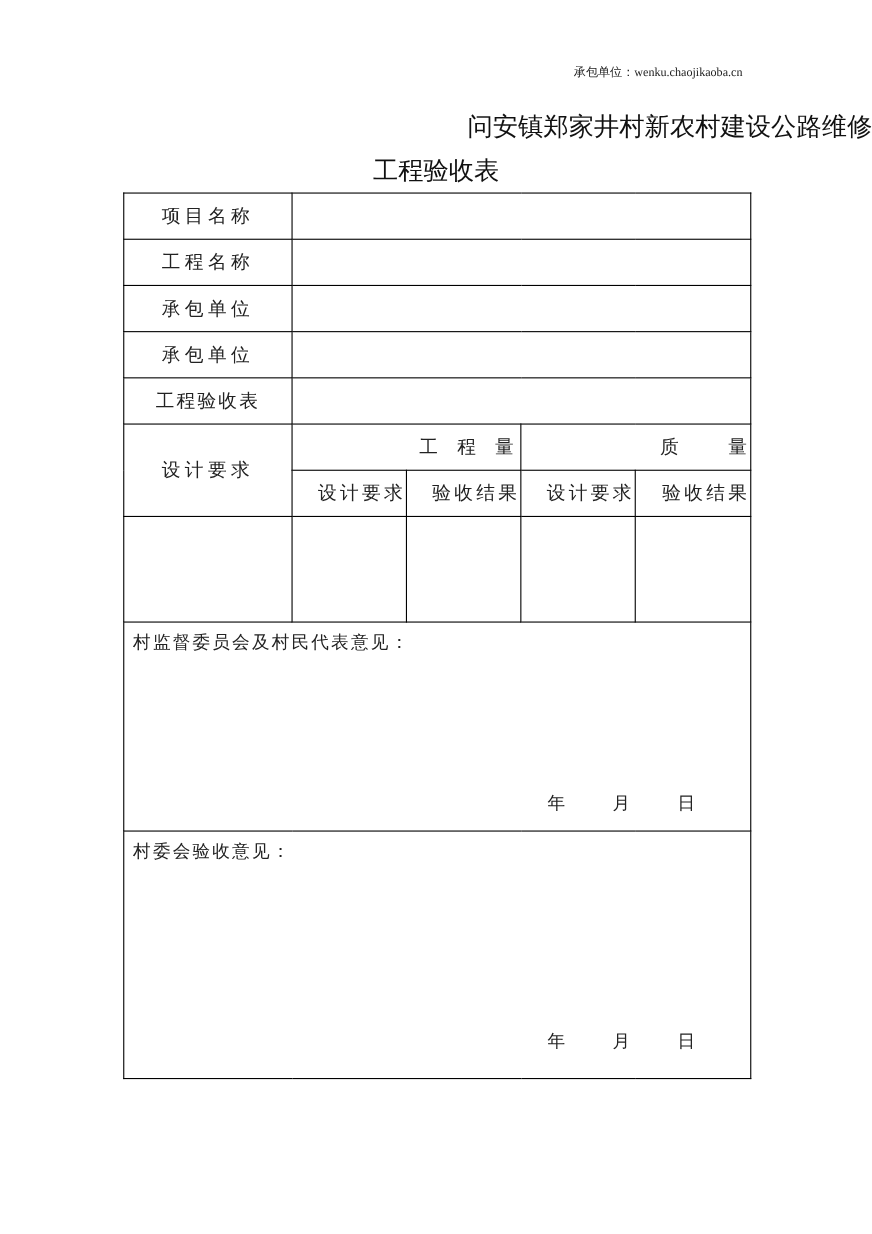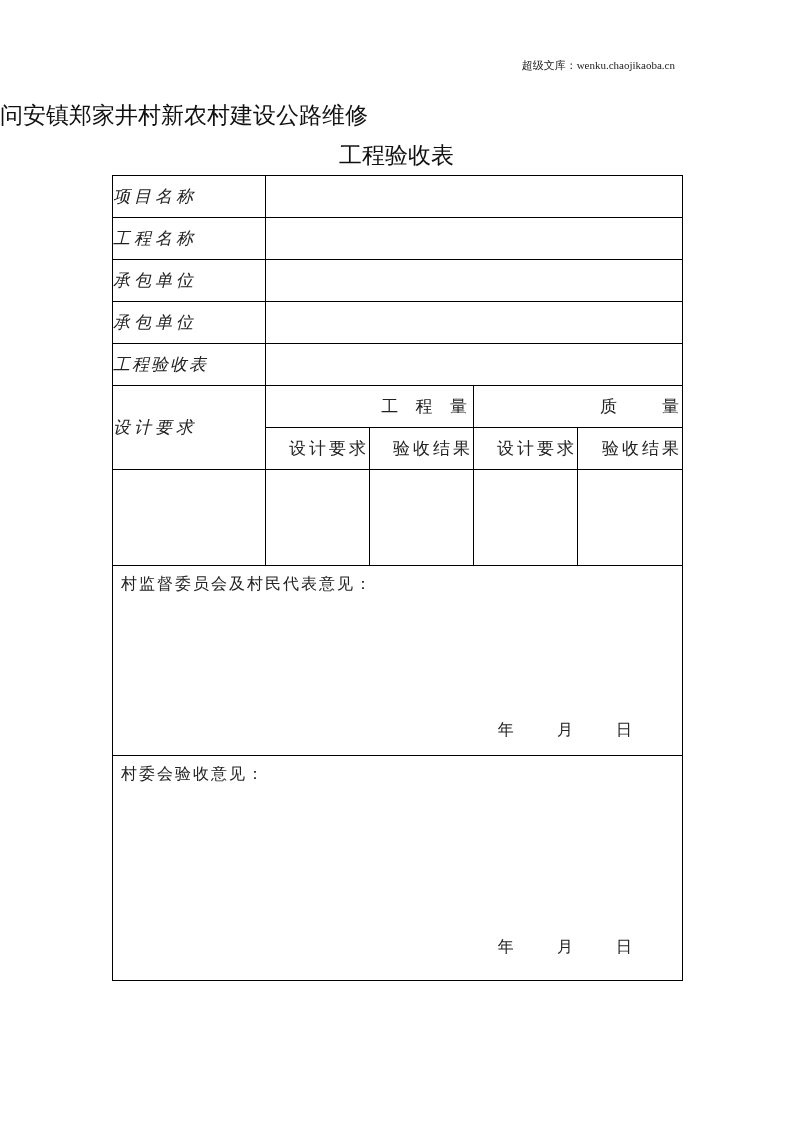--- a/index.html
+++ b/index.html
@@ -1,40 +1,40 @@
 <!DOCTYPE html>
 <html><head>
 <meta charset="utf-8">
 <style>
   html, body { margin: 0; padding: 0; background: #ffffff; }
   body { width: 793px; height: 1122px; position: relative; overflow: hidden;
          font-family: "DejaVu Serif", "Liberation Serif", serif; color: #111; }
   .watermark { position: absolute; top: 58px; right: 118px; font-size: 11px; color: #222;
                font-family: "Liberation Serif", "DejaVu Serif", serif; }
-  .title1 { position: absolute; top: 100px; left: 0; width: 793px; text-align: left;
+  .title1 { position: absolute; top: 100px; left: 0; width: 793px; text-align: right;
             font-size: 23px; font-family: "DejaVu Sans", sans-serif; letter-spacing: 0px; }
   .title2 { position: absolute; top: 140px; left: 0; width: 793px; text-align: center;
             font-size: 23px; font-family: "DejaVu Sans", sans-serif; }
   table.form { position: absolute; top: 175px; left: 112px; width: 570px;
                border-collapse: collapse; table-layout: fixed; }
   table.form td { border: 1.3px solid #000; padding: 0; font-size: 17px; color: #222;
                   font-family: "DejaVu Serif", serif; }
-  .lbl { text-align: left; letter-spacing: 4px; font-style: italic; }
+  .lbl { text-align: center; letter-spacing: 4px; }
   .sub { text-align: right; letter-spacing: 3px; }
   .h42 { height: 41px; }
   .h96 { height: 95px; }
   .opinion { vertical-align: top; position: relative; text-align: center; }
   .opinion .op-label { position: absolute; top: 8px; left: 8px; letter-spacing: 2px; font-size: 16px; }
   .opinion .op-date { position: absolute; right: 50px; bottom: 14px; font-size: 16px; word-spacing: 18px; margin-top: 28px; }
   .date-part { display: inline-block; margin-left: 20px; }
 </style>
 </head>
 <body>
 
-<div class="watermark">超级文库：wenku.chaojikaoba.cn</div>
+<div class="watermark">承包单位：wenku.chaojikaoba.cn</div>
 <div class="title1">问安镇郑家井村新农村建设公路维修</div>
 <div class="title2">工程验收表</div>
 
 <table class="form">
   <colgroup>
     <col style="width:153px">
       <col style="width:104px">
       <col style="width:104px">
       <col style="width:104px">
       <col style="width:105px">

